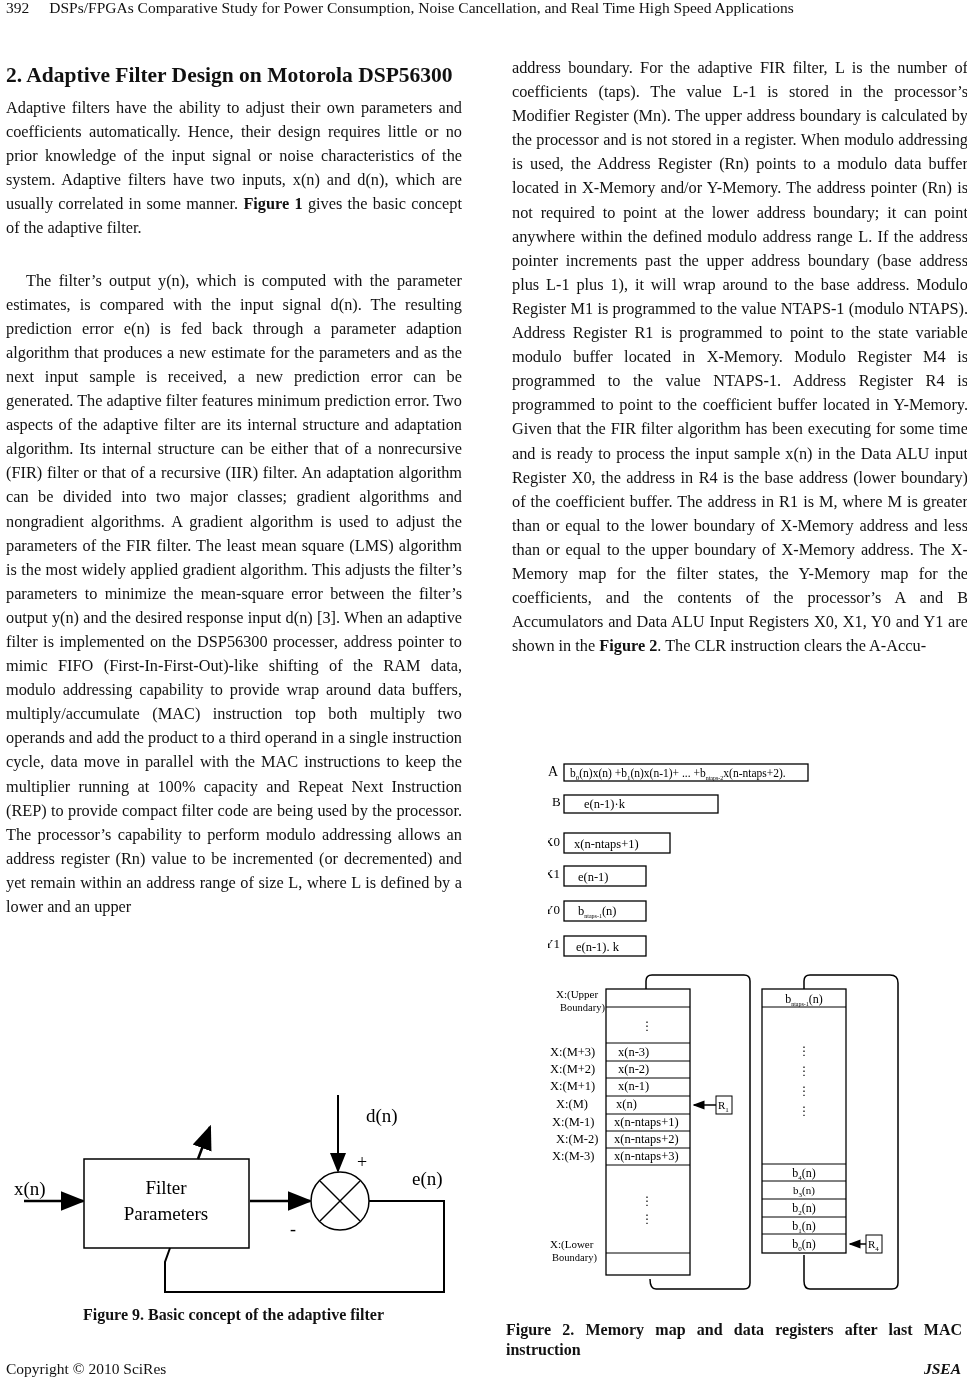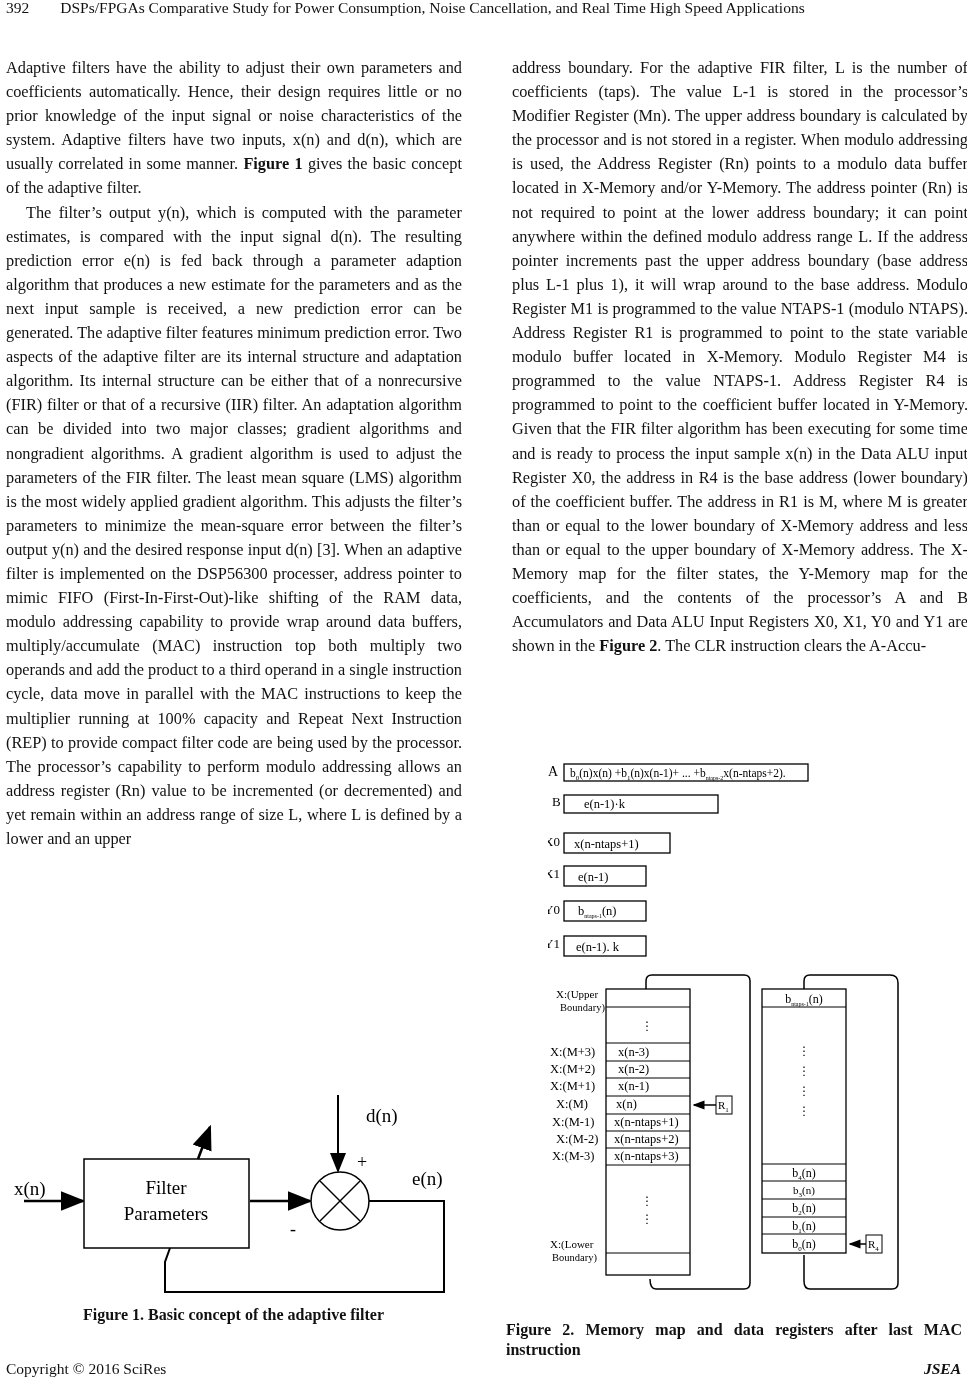--- a/index.html
+++ b/index.html
@@ -1,43 +1,44 @@
 <!DOCTYPE html>
 <html><head>
 <meta charset="utf-8">
 <style>
   html, body { margin:0; padding:0; background:#ffffff; }
   body { width:967px; height:1386px; position:relative; overflow:hidden;
          font-family:"Liberation Serif", "DejaVu Serif", serif; color:#111; }
   .running-head { position:absolute; left:6px; top:-1px; font-size:15.5px; white-space:nowrap; }
-  .running-head .pno { margin-right:31px; }
+  .running-head .pno { margin-right:20px; }
   .col { position:absolute; top:56px; width:456px; font-size:16.3px; line-height:24.1px; text-align:justify; }
   .col.left { left:6px; }
   .col.right { left:512px; }
   .col p { margin:0; }
-  .col p.indent { text-indent:20px; }
+  .col p.indent { text-indent:20px;margin-top:28px; }
   h2.sec { font-size:21.5px; font-weight:bold; margin:6px 0 8px 0; line-height:26px; padding-left:24px; text-indent:-24px; text-align:left; }
   b { font-weight:bold;font-family:Liberation Serif, serif; }
   .fig1 { position:absolute; left:10px; top:1090px; width:450px; height:210px; }
   .fig1 svg text { font-family:"Liberation Serif", serif; }
   .cap1 { position:absolute; left:0; width:467px; top:1306px; text-align:center; font-weight:bold; font-size:16px; }
   .fig2 { position:absolute; left:548px; top:755px; width:400px; height:535px; }
   .fig2 svg text { font-family:"Liberation Serif", serif; }
   .cap2 { position:absolute; left:506px; width:456px; top:1320px; font-weight:bold; font-size:16px; line-height:20px; text-align:justify; text-align-last:left; }
   .footer-left { position:absolute; left:6px; top:1360px; font-size:15.5px; }
   .footer-right { position:absolute; right:6px; top:1360px; font-size:15.5px; font-style:italic; font-weight:bold;margin-left:36px; }
 </style>
 </head>
 <body>
 
 <div class="running-head">
   <span class="pno">392</span><span>DSPs/FPGAs Comparative Study for Power Consumption, Noise Cancellation, and Real Time High Speed Applications</span>
 </div>
 
 <div class="col left">
+  <h2 class="sec">2. Adaptive Filter Design on Motorola DSP56300</h2>
   <p><span>Adaptive filters have the ability to adjust their own parameters and coefficients automatically. Hence, their design requires little or no prior knowledge of the input signal or noise characteristics of the system. Adaptive filters have two inputs, x(n) and d(n), which are usually correlated in some manner. </span><b>Figure 1</b><span> gives the basic concept of the adaptive filter.</span></p>
   <p class="indent">The filter’s output y(n), which is computed with the parameter estimates, is compared with the input signal d(n). The resulting prediction error e(n) is fed back through a parameter adaption algorithm that produces a new estimate for the parameters and as the next input sample is received, a new prediction error can be generated. The adaptive filter features minimum prediction error. Two aspects of the adaptive filter are its internal structure and adaptation algorithm. Its internal structure can be either that of a nonrecursive (FIR) filter or that of a recursive (IIR) filter. An adaptation algorithm can be divided into two major classes; gradient algorithms and nongradient algorithms. A gradient algorithm is used to adjust the parameters of the FIR filter. The least mean square (LMS) algorithm is the most widely applied gradient algorithm. This adjusts the filter’s parameters to minimize the mean-square error between the filter’s output y(n) and the desired response input d(n) [3]. When an adaptive filter is implemented on the DSP56300 processer, address pointer to mimic FIFO (First-In-First-Out)-like shifting of the RAM data, modulo addressing capability to provide wrap around data buffers, multiply/accumulate (MAC) instruction top both multiply two operands and add the product to a third operand in a single instruction cycle, data move in parallel with the MAC instructions to keep the multiplier running at 100% capacity and Repeat Next Instruction (REP) to provide compact filter code are being used by the processor. The processor’s capability to perform modulo addressing allows an address register (Rn) value to be incremented (or decremented) and yet remain within an address range of size L, where L is defined by a lower and an upper</p>
 </div>
 
 <div class="col right">
   <p><span>address boundary. For the adaptive FIR filter, L is the number of coefficients (taps). The value L-1 is stored in the processor’s Modifier Register (Mn). The upper address boundary is calculated by the processor and is not stored in a register. When modulo addressing is used, the Address Register (Rn) points to a modulo data buffer located in X-Memory and/or Y-Memory. The address pointer (Rn) is not required to point at the lower address boundary; it can point anywhere within the defined modulo address range L. If the address pointer increments past the upper address boundary (base address plus L-1 plus 1), it will wrap around to the base address. Modulo Register M1 is programmed to the value NTAPS-1 (modulo NTAPS). Address Register R1 is programmed to point to the state variable modulo buffer located in X-Memory. Modulo Register M4 is programmed to the value NTAPS-1. Address Register R4 is programmed to point to the coefficient buffer located in Y-Memory. Given that the FIR filter algorithm has been executing for some time and is ready to process the input sample x(n) in the Data ALU input Register X0, the address in R4 is the base address (lower boundary) of the coefficient buffer. The address in R1 is M, where M is greater than or equal to the lower boundary of X-Memory address and less than or equal to the upper boundary of X-Memory address. The X-Memory map for the filter states, the Y-Memory map for the coefficients, and the contents of the processor’s A and B Accumulators and Data ALU Input Registers X0, X1, Y0 and Y1 are shown in the </span><b>Figure 2</b><span>. The CLR instruction clears the A-Accu-</span></p>
 </div>
 
 <div class="fig1">
   <svg width="450" height="210" viewBox="0 0 450 210">
@@ -57,21 +58,21 @@
     <line x1="310" y1="91" x2="350" y2="131" stroke="#000" stroke-width="1.5"></line>
     <line x1="350" y1="91" x2="310" y2="131" stroke="#000" stroke-width="1.5"></line>
     <line x1="328" y1="5" x2="328" y2="81" stroke="#000" stroke-width="2" marker-end="url(#ah)"></line>
     <text x="356" y="32" font-size="19">d(n)</text>
     <text x="347" y="78" font-size="18">+</text>
     <text x="280" y="145" font-size="18">-</text>
     <text x="402" y="95" font-size="19">e(n)</text>
     <polyline points="359,111 434,111 434,202 155,202 155,172 160,158" fill="none" stroke="#000" stroke-width="2"></polyline>
   </svg>
 </div>
-<div class="cap1">Figure 1. Basic concept of the adaptive filter</div>
+<div class="cap1">Figure 9. Basic concept of the adaptive filter</div>
 
 <div class="fig2">
   <svg width="400" height="535" viewBox="0 0 400 535">
     <defs>
       <marker id="ah2" markerWidth="8" markerHeight="8" refX="7" refY="4" orient="auto">
         <path d="M0,1 L8,4 L0,7 Z" fill="#000"></path>
       </marker>
     </defs>
     <g font-size="12.5">
 
@@ -158,14 +159,14 @@
 
       <line x1="318" y1="489" x2="302" y2="489" stroke="#000" stroke-width="1.5" marker-end="url(#ah2)"></line>
       <rect x="318" y="480" width="16" height="18" fill="#fff" stroke="#000"></rect>
       <text x="320" y="493" font-size="11">R<tspan font-size="7" dy="3">4</tspan></text>
       <path d="M256,234 L256,226 Q256,220 262,220 L342,220 Q350,220 350,228 L350,528 Q350,534 344,534 L262,534 Q256,534 256,526 L256,500" fill="none" stroke="#000" stroke-width="1.5"></path>
     </g>
   </svg>
 </div>
 <div class="cap2">Figure 2. Memory map and data registers after last MAC instruction</div>
 
-<div class="footer-left">Copyright © 2016 SciRes</div>
+<div class="footer-left">Copyright © 2010 SciRes</div>
 <div class="footer-right">JSEA</div>
 
 </body></html>

